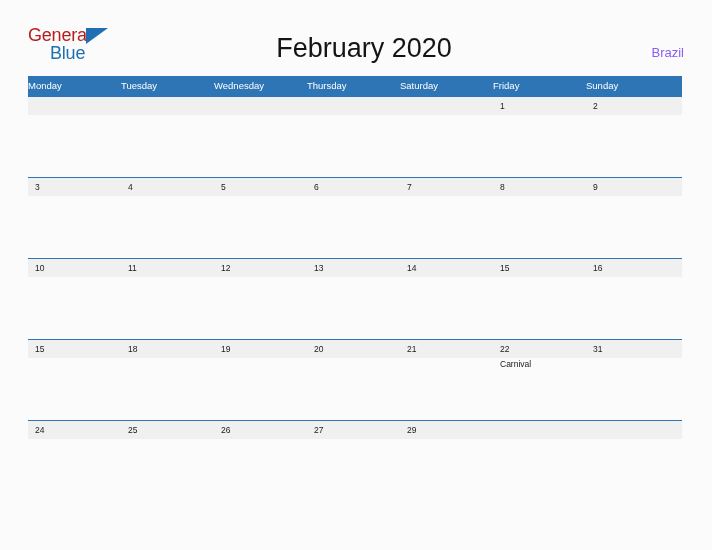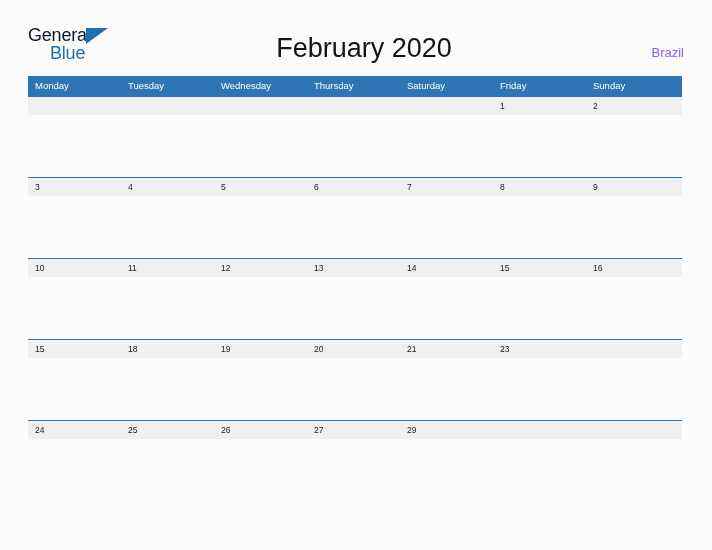--- a/index.html
+++ b/index.html
@@ -38,21 +38,21 @@
     width: 120px;
     height: 46px;
     line-height: 1;
   }
   .logo-row1 {
     position: absolute;
     left: 0;
     top: 0;
     font-size: 18px;
     letter-spacing: -0.2px;
-    color: #0f172a;
+    color: #b91c1c;
     font-weight: 400;
   }
   .logo-tri {
     position: absolute;
     left: 58px;
     top: 2px;
     width: 0;
     height: 0;
     border-left: 22px solid #1f6fb2;
     border-bottom: 16px solid transparent;
@@ -99,21 +99,20 @@
     display: flex;
     background: #2e75b6;
     height: 20px;
   }
   .weekday {
     width: 93px;
     flex: 0 0 93px;
     color: #ffffff;
     font-size: 9.5px;
     line-height: 20px;
-    padding-left: 7px;
     box-sizing: border-box;
     white-space: nowrap;
   }
   .weekday:last-child { flex: 0 0 96px; width: 96px; }
 
   .week {
     position: relative;
     height: 81px;
     border-top: 1px solid #2e75b6;
     box-sizing: border-box;
@@ -310,21 +309,27 @@
         </div>
         <div class="day">
           <span class="day-num">20</span>
           <div class="day-events"></div>
         </div>
         <div class="day">
           <span class="day-num">21</span>
           <div class="day-events"></div>
         </div>
         <div class="day">
-          <span class="day-num">23</span>
+          <span class="day-num">22</span>
+          <div class="day-events">
+            <span class="event">Carnival</span>
+          </div>
+        </div>
+        <div class="day">
+          <span class="day-num">31</span>
           <div class="day-events"></div>
         </div>
       </div>
     </div>
 
     <div class="week">
       <div class="week-band"></div>
       <div class="days">
         <div class="day">
           <span class="day-num">24</span>

